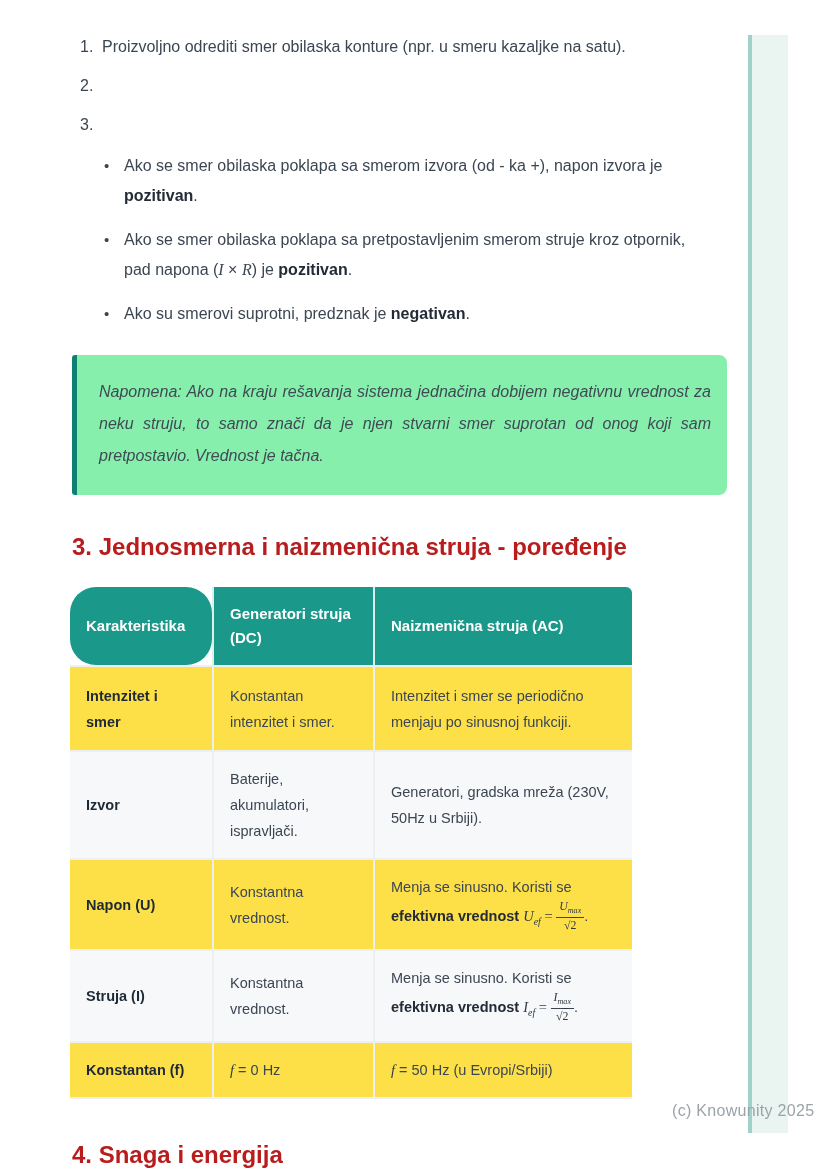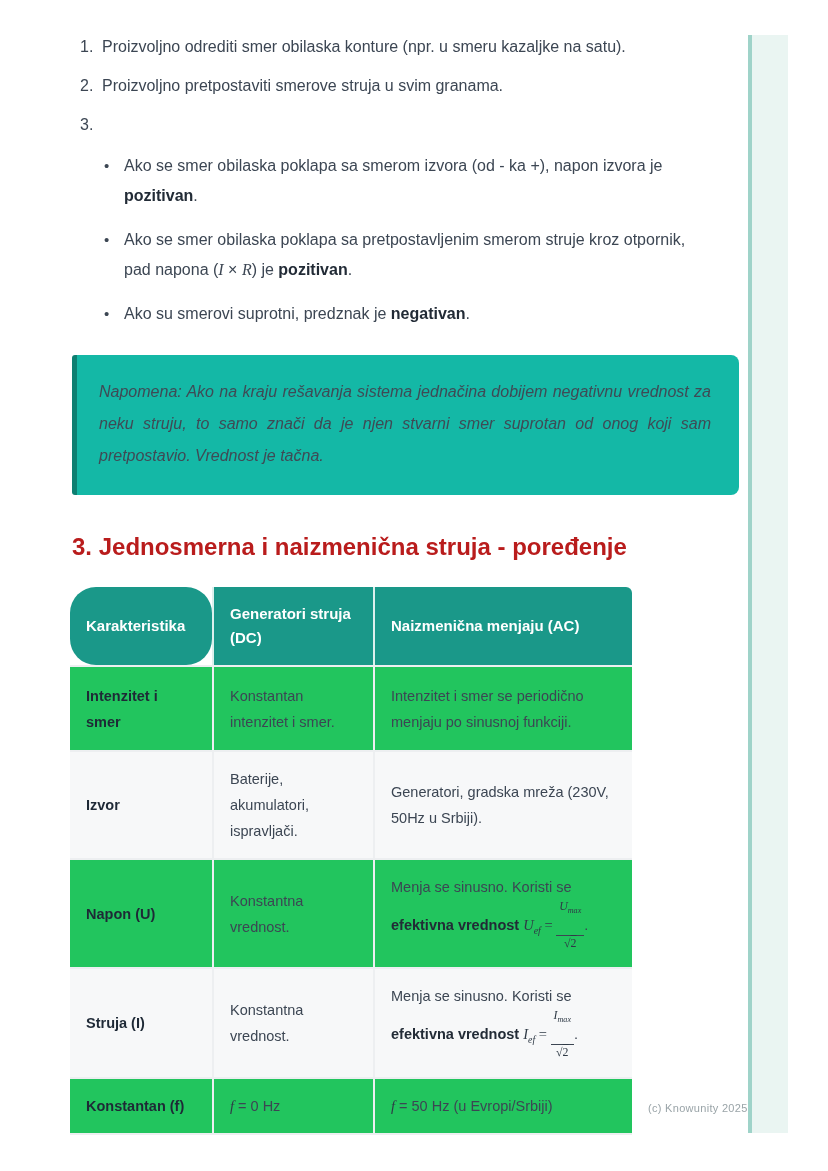--- a/index.html
+++ b/index.html
@@ -47,24 +47,24 @@
   .bullet .dot{width:20px;flex:none;font-size:15px;}
   .bullet strong{color:#222b36;}
   .mathvar{
     font-family:"Liberation Serif", serif;
     font-style:italic;
   }
   
   .note{
     margin:26px 0 0 -8px;
     width:612px;
-    background:#14b8a6;
+    background:#86efac;
     border-left:5px solid #0e7f71;
     border-radius:3px 8px 8px 3px;
-    padding:21px 28px 23px 22px;
+    padding:21px 16px 23px 22px;
     box-sizing:content-box;
   }
   .note-text{
     margin:0;
     font-style:italic;
     font-size:16px;
     line-height:32px;
     color:#3f4a55;
     text-align:justify;
   }
@@ -101,21 +101,21 @@
   }
   table.cmp thead th:first-child{border-left:none;border-top-left-radius:6px;border-radius:26px;}
   table.cmp thead th:last-child{border-top-right-radius:6px;}
   table.cmp tbody th, table.cmp tbody td{
     text-align:left;
     vertical-align:middle;
     padding:14px 16px;
     line-height:26px;
     border-left:2px solid #edeff1;
     border-top:2px solid #edeff1;
-    background:#22c55e;
+    background:#fde047;
     font-weight:normal;
     color:#3c4653;
   }
   table.cmp tbody th{
     font-weight:bold;
     color:#1e2936;
     border-left:none;
   }
   table.cmp tbody tr.alt th, table.cmp tbody tr.alt td{background:#f7f8f9;}
   table.cmp tbody tr:last-child th, table.cmp tbody tr:last-child td{border-bottom:2px solid #edeff1;}
@@ -134,47 +134,46 @@
   .math .mvar{font-style:italic;}
   .math sub{font-size:0.68em;font-style:italic;}
   .frac{
     display:inline-block;
     vertical-align:middle;
     text-align:center;
     font-size:0.82em;
     line-height:1.05;
     margin-bottom:4px;
   }
-  .frac .fnum{display:block;border-bottom:1px solid #3c4653;padding:0 3px 19px;}
+  .frac .fnum{display:block;border-bottom:1px solid #3c4653;padding:0 3px 1px;}
   .frac .fden{display:block;padding-top:1px;}
   .sqrt-val{text-decoration:overline;}
   .footer-credit{
     position:absolute;
-    left:648px;top:1102px;
-    font-size:11px;
+    left:672px;top:1102px;
+    font-size:16px;
     color:#9aa4a8;
     letter-spacing:0.3px;
     z-index:3;
     white-space:nowrap;
   }
 </style>
 </head>
 <body>
 
 <div class="scroll-strip"></div>
 
 <div class="content">
 
   <div class="num-item">
     <span class="num">1.</span>
     <span class="txt">Proizvoljno odrediti smer obilaska konture (npr. u smeru kazaljke na satu).</span>
   </div>
   <div class="num-item">
     <span class="num">2.</span>
-    <span class="txt">Proizvoljno pretpostaviti smerove struja u svim granama.</span>
   </div>
   <div class="num-item">
     <span class="num">3.</span>
   </div>
 
   <div class="sub-bullets">
     <div class="bullet">
       <span class="dot">•</span>
       <span class="txt"><span>Ako se smer obilaska poklapa sa smerom izvora (od - ka +), napon izvora je </span><strong>pozitivan</strong><span>.</span></span>
     </div>
@@ -197,21 +196,21 @@
   <table class="cmp">
     <colgroup>
         <col class="c1">
         <col class="c2">
         <col class="c3">
       </colgroup>
     <thead>
       <tr>
         <th>Karakteristika</th>
         <th>Generatori struja (DC)</th>
-        <th>Naizmenična menjaju (AC)</th>
+        <th>Naizmenična struja (AC)</th>
       </tr>
     </thead>
     <tbody>
       <tr class="r1">
         <th>Intenzitet i smer</th>
         <td>Konstantan intenzitet i smer.</td>
         <td>Intenzitet i smer se periodično menjaju po sinusnoj funkciji.</td>
       </tr>
       <tr class="r2 alt">
         <th>Izvor</th>

